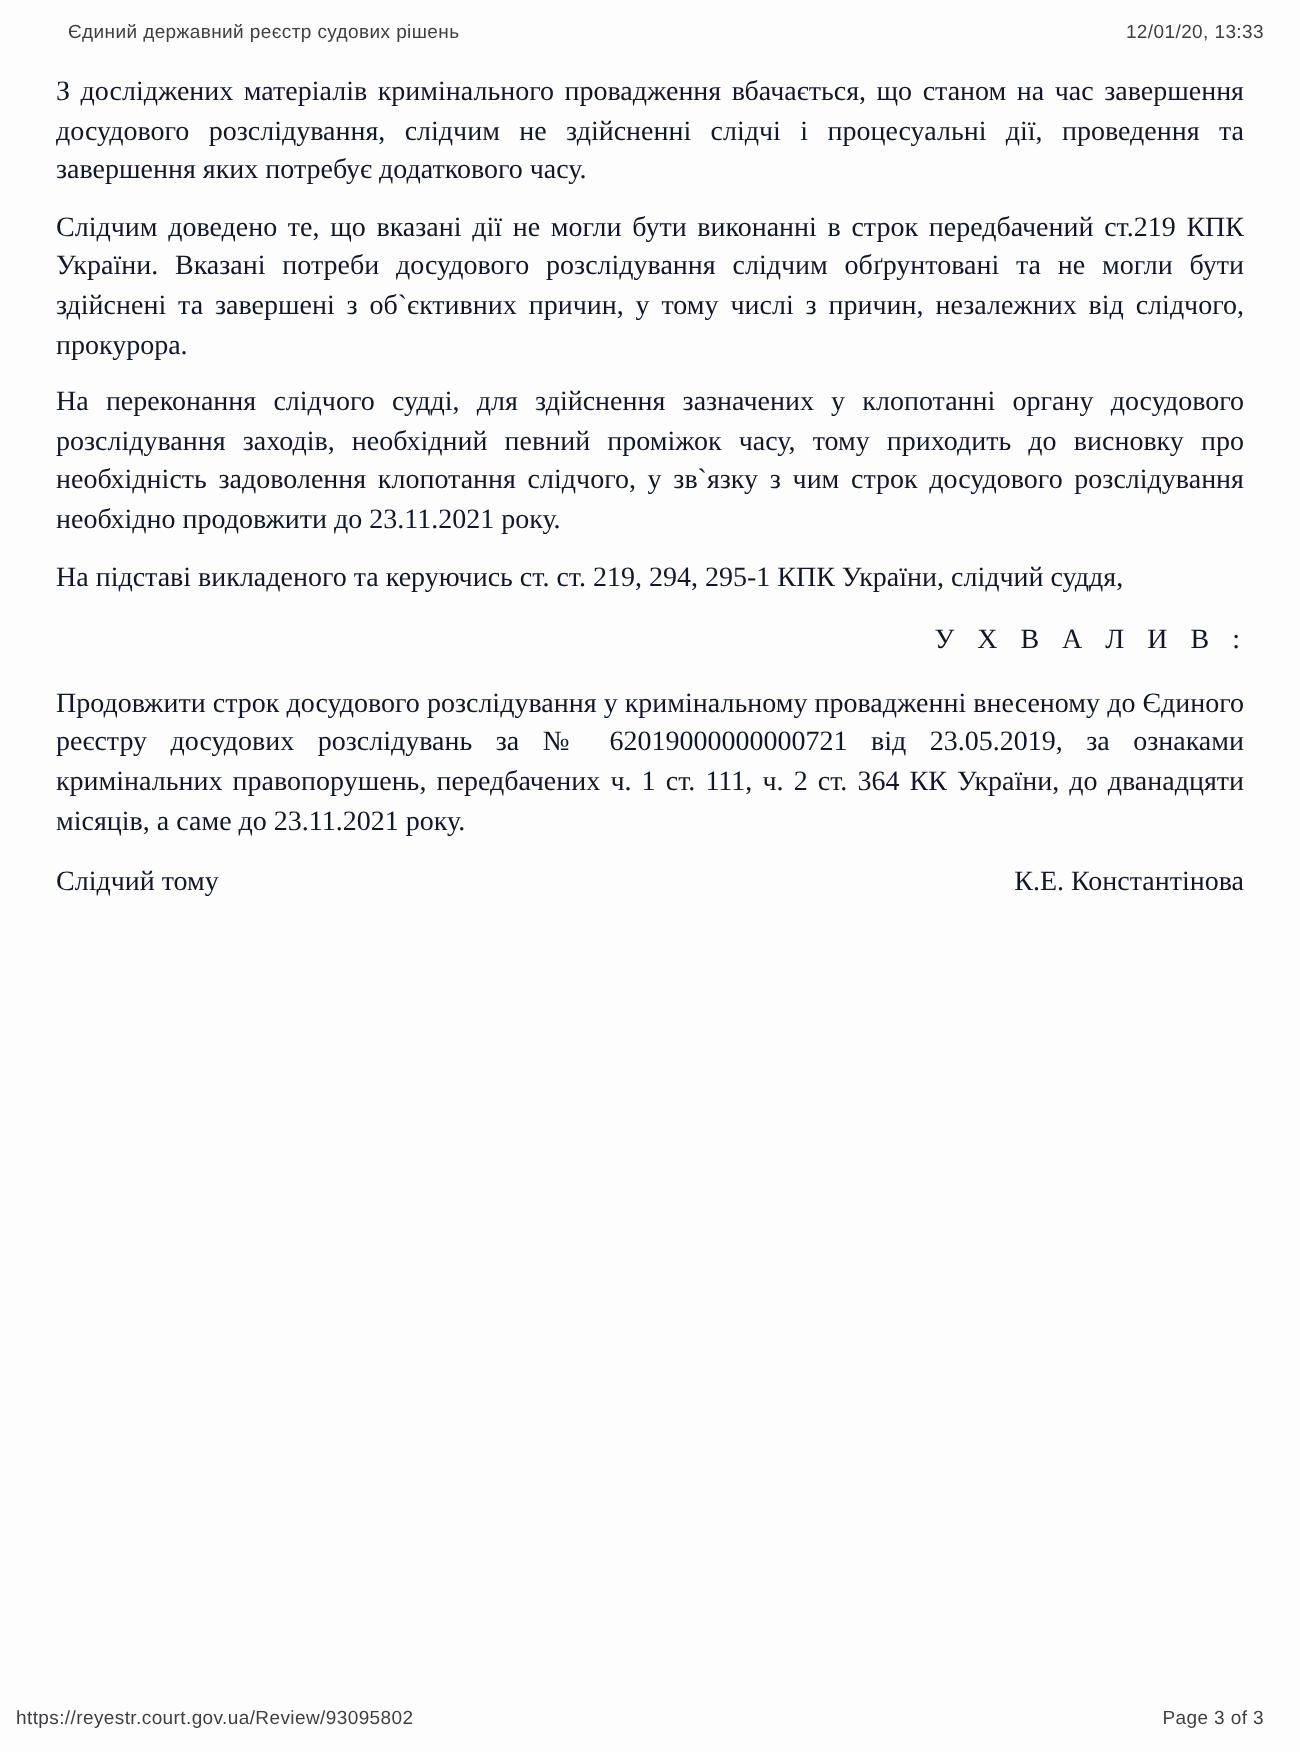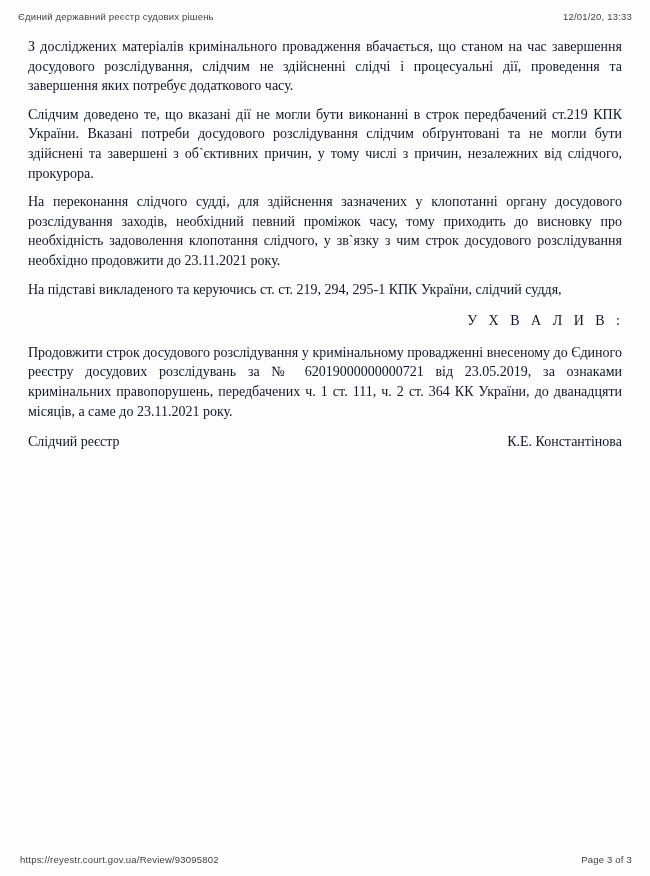--- a/index.html
+++ b/index.html
@@ -23,22 +23,22 @@
     left: 18px;
     right: 18px;
     display: flex;
     justify-content: space-between;
     align-items: baseline;
     font-family: "Liberation Sans", sans-serif;
     font-size: 9.5px;
     letter-spacing: 0.2px;
     color: #3d3f42;
   }
-  .print-meta.top { top: 11px; }
-  .print-meta.bottom { bottom: 11px; left: 20px; }
+  .print-meta.top { top: 11px; margin-left: 16px; }
+  .print-meta.bottom { bottom: 11px; left: 8px; }
   
   .doc {
     position: absolute;
     top: 37px;
     left: 28px;
     width: 594px;
     font-family: "Liberation Serif", serif;
     font-size: 14px;
     line-height: 19.6px;
     color: #0f172a;
@@ -77,21 +77,21 @@
     <p>З досліджених матеріалів кримінального провадження вбачається, що станом на час завершення досудового розслідування, слідчим не здійсненні слідчі і процесуальні дії, проведення та завершення яких потребує додаткового часу.</p>
     <p>Слідчим доведено те, що вказані дії не могли бути виконанні в строк передбачений ст.219 КПК України. Вказані потреби досудового розслідування слідчим обґрунтовані та не могли бути здійснені та завершені з об`єктивних причин, у тому числі з причин, незалежних від слідчого, прокурора.</p>
     <p>На переконання слідчого судді, для здійснення зазначених у клопотанні органу досудового розслідування заходів, необхідний певний проміжок часу, тому приходить до висновку про необхідність задоволення клопотання слідчого, у зв`язку з чим строк досудового розслідування необхідно продовжити до 23.11.2021 року.</p>
     <p>На підставі викладеного та керуючись ст. ст. 219, 294, 295-1 КПК України, слідчий суддя,</p>
 
     <p class="resolution-heading">У Х В А Л И В :</p>
 
     <p>Продовжити строк досудового розслідування у кримінальному провадженні внесеному до Єдиного реєстру досудових розслідувань за № 62019000000000721 від 23.05.2019, за ознаками кримінальних правопорушень, передбачених ч. 1 ст. 111, ч. 2 ст. 364 КК України, до дванадцяти місяців, а саме до 23.11.2021 року.</p>
 
     <div class="signature-row">
-      <span>Слідчий реєстр</span>
+      <span>Слідчий тому</span>
       <span class="judge-name">К.Е. Константінова</span>
     </div>
   </div>
 
   <div class="print-meta bottom">
     <span>https://reyestr.court.gov.ua/Review/93095802</span>
     <span>Page 3 of 3</span>
   </div>
 
 </div>

